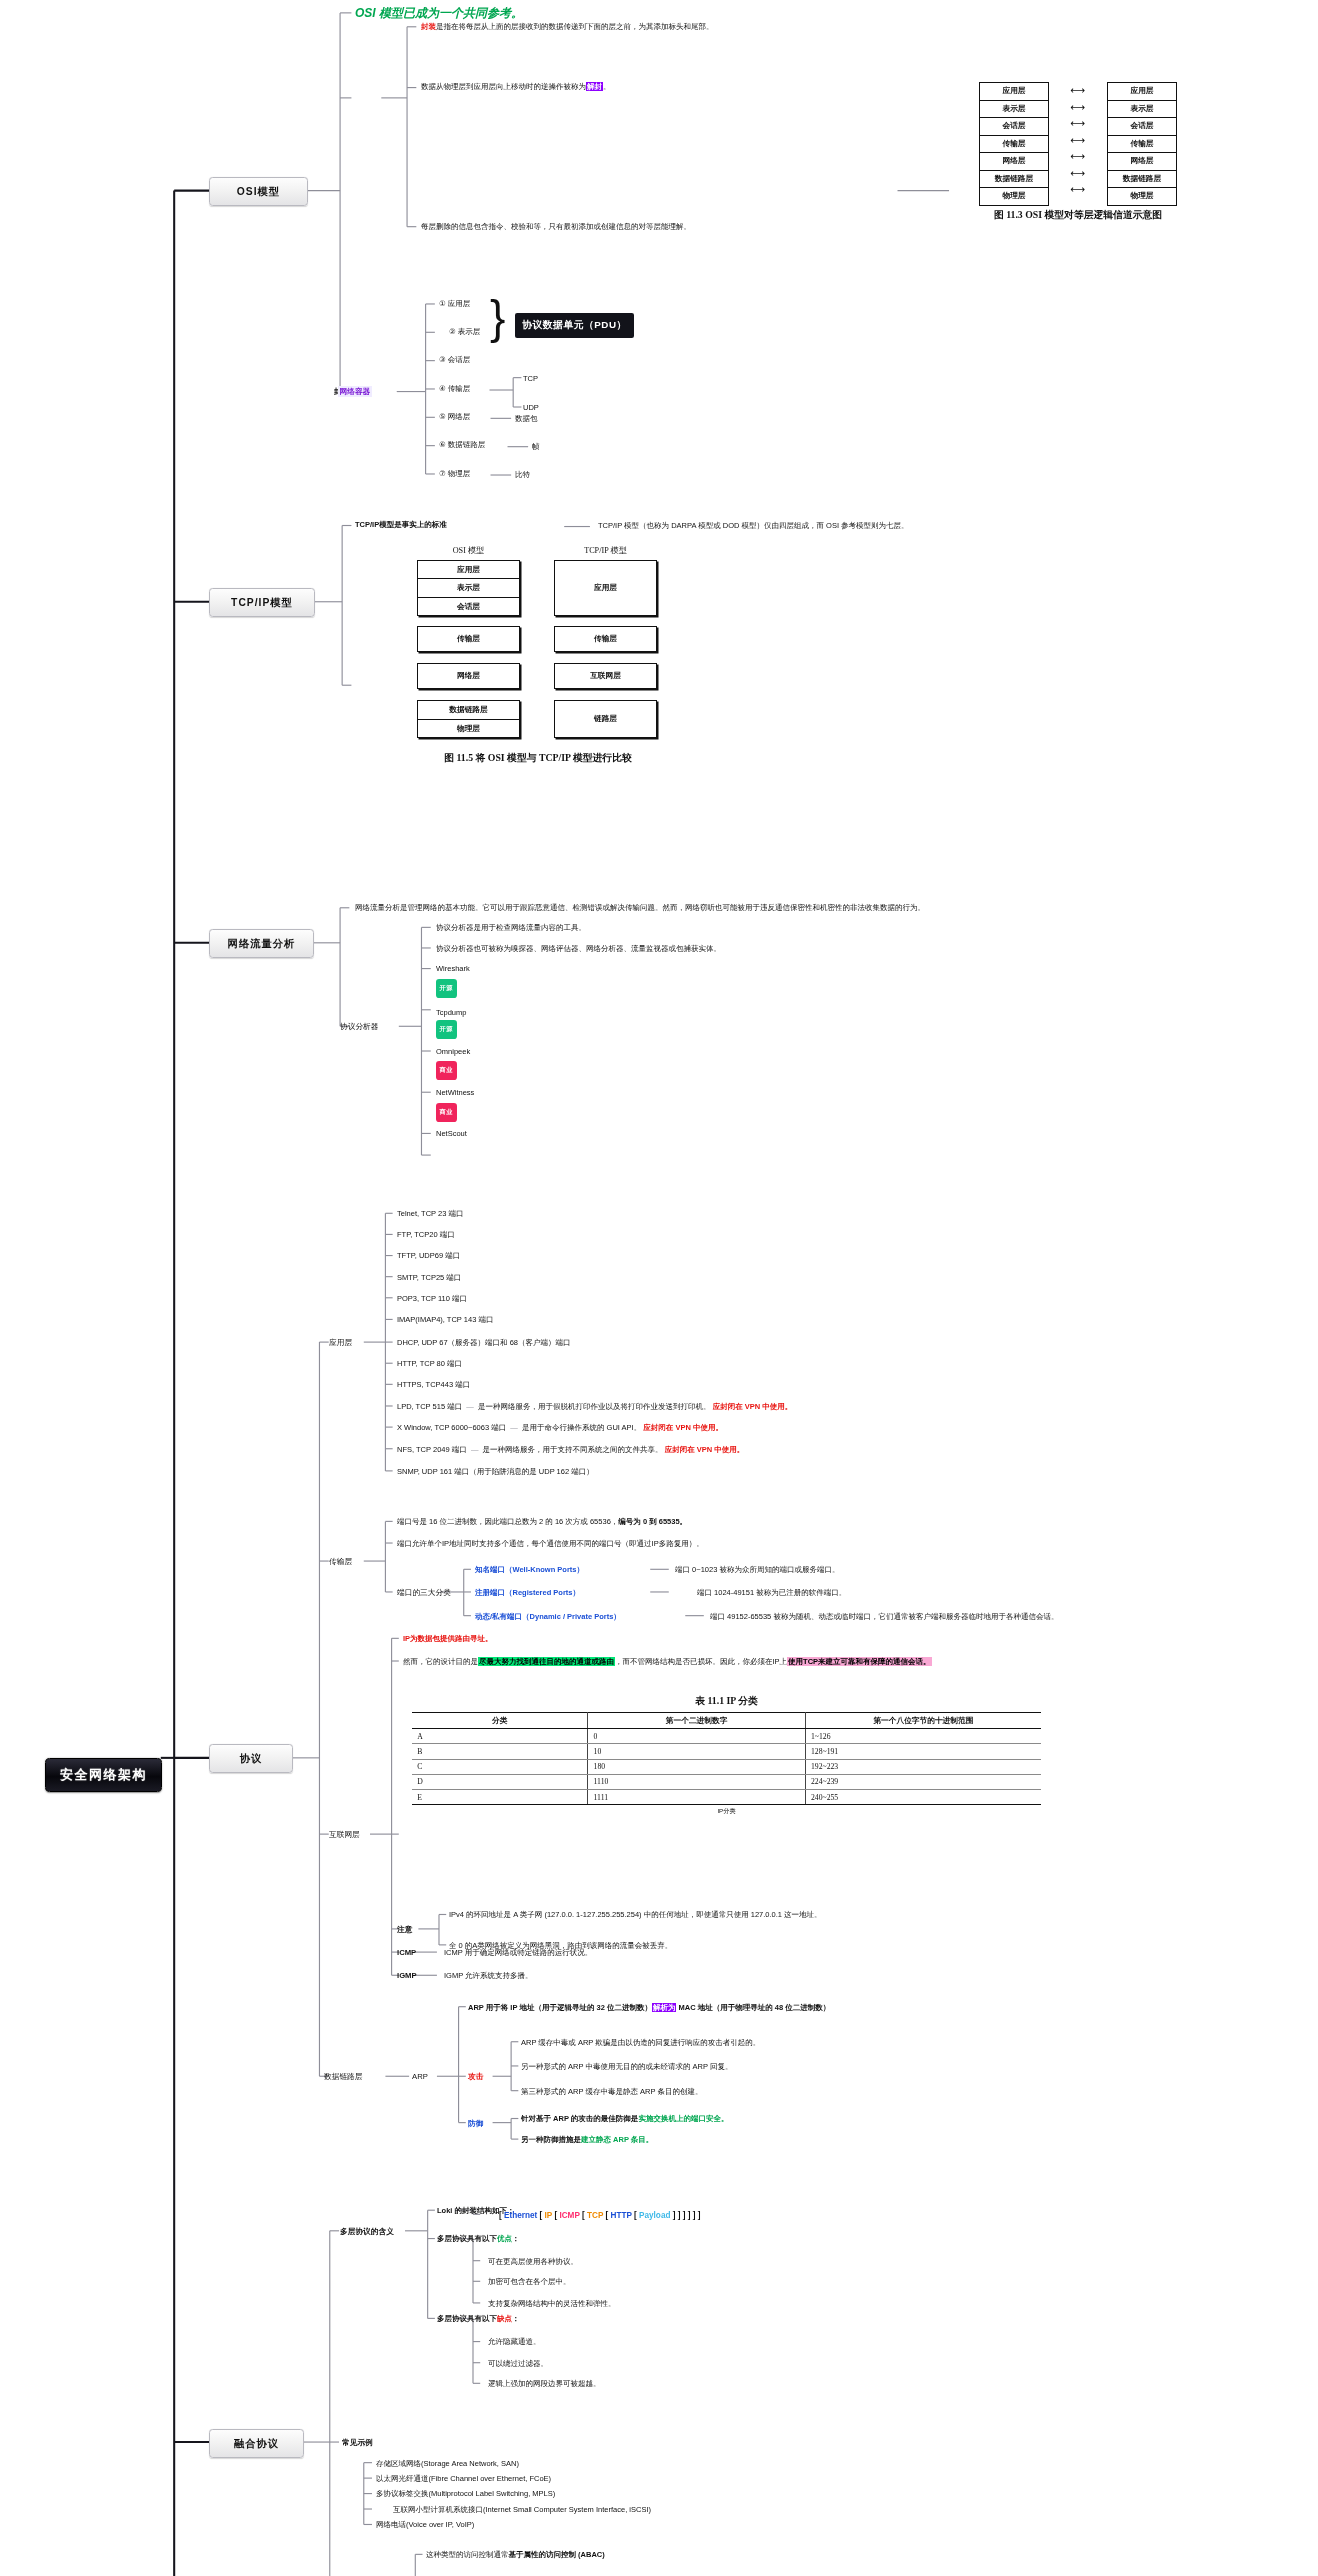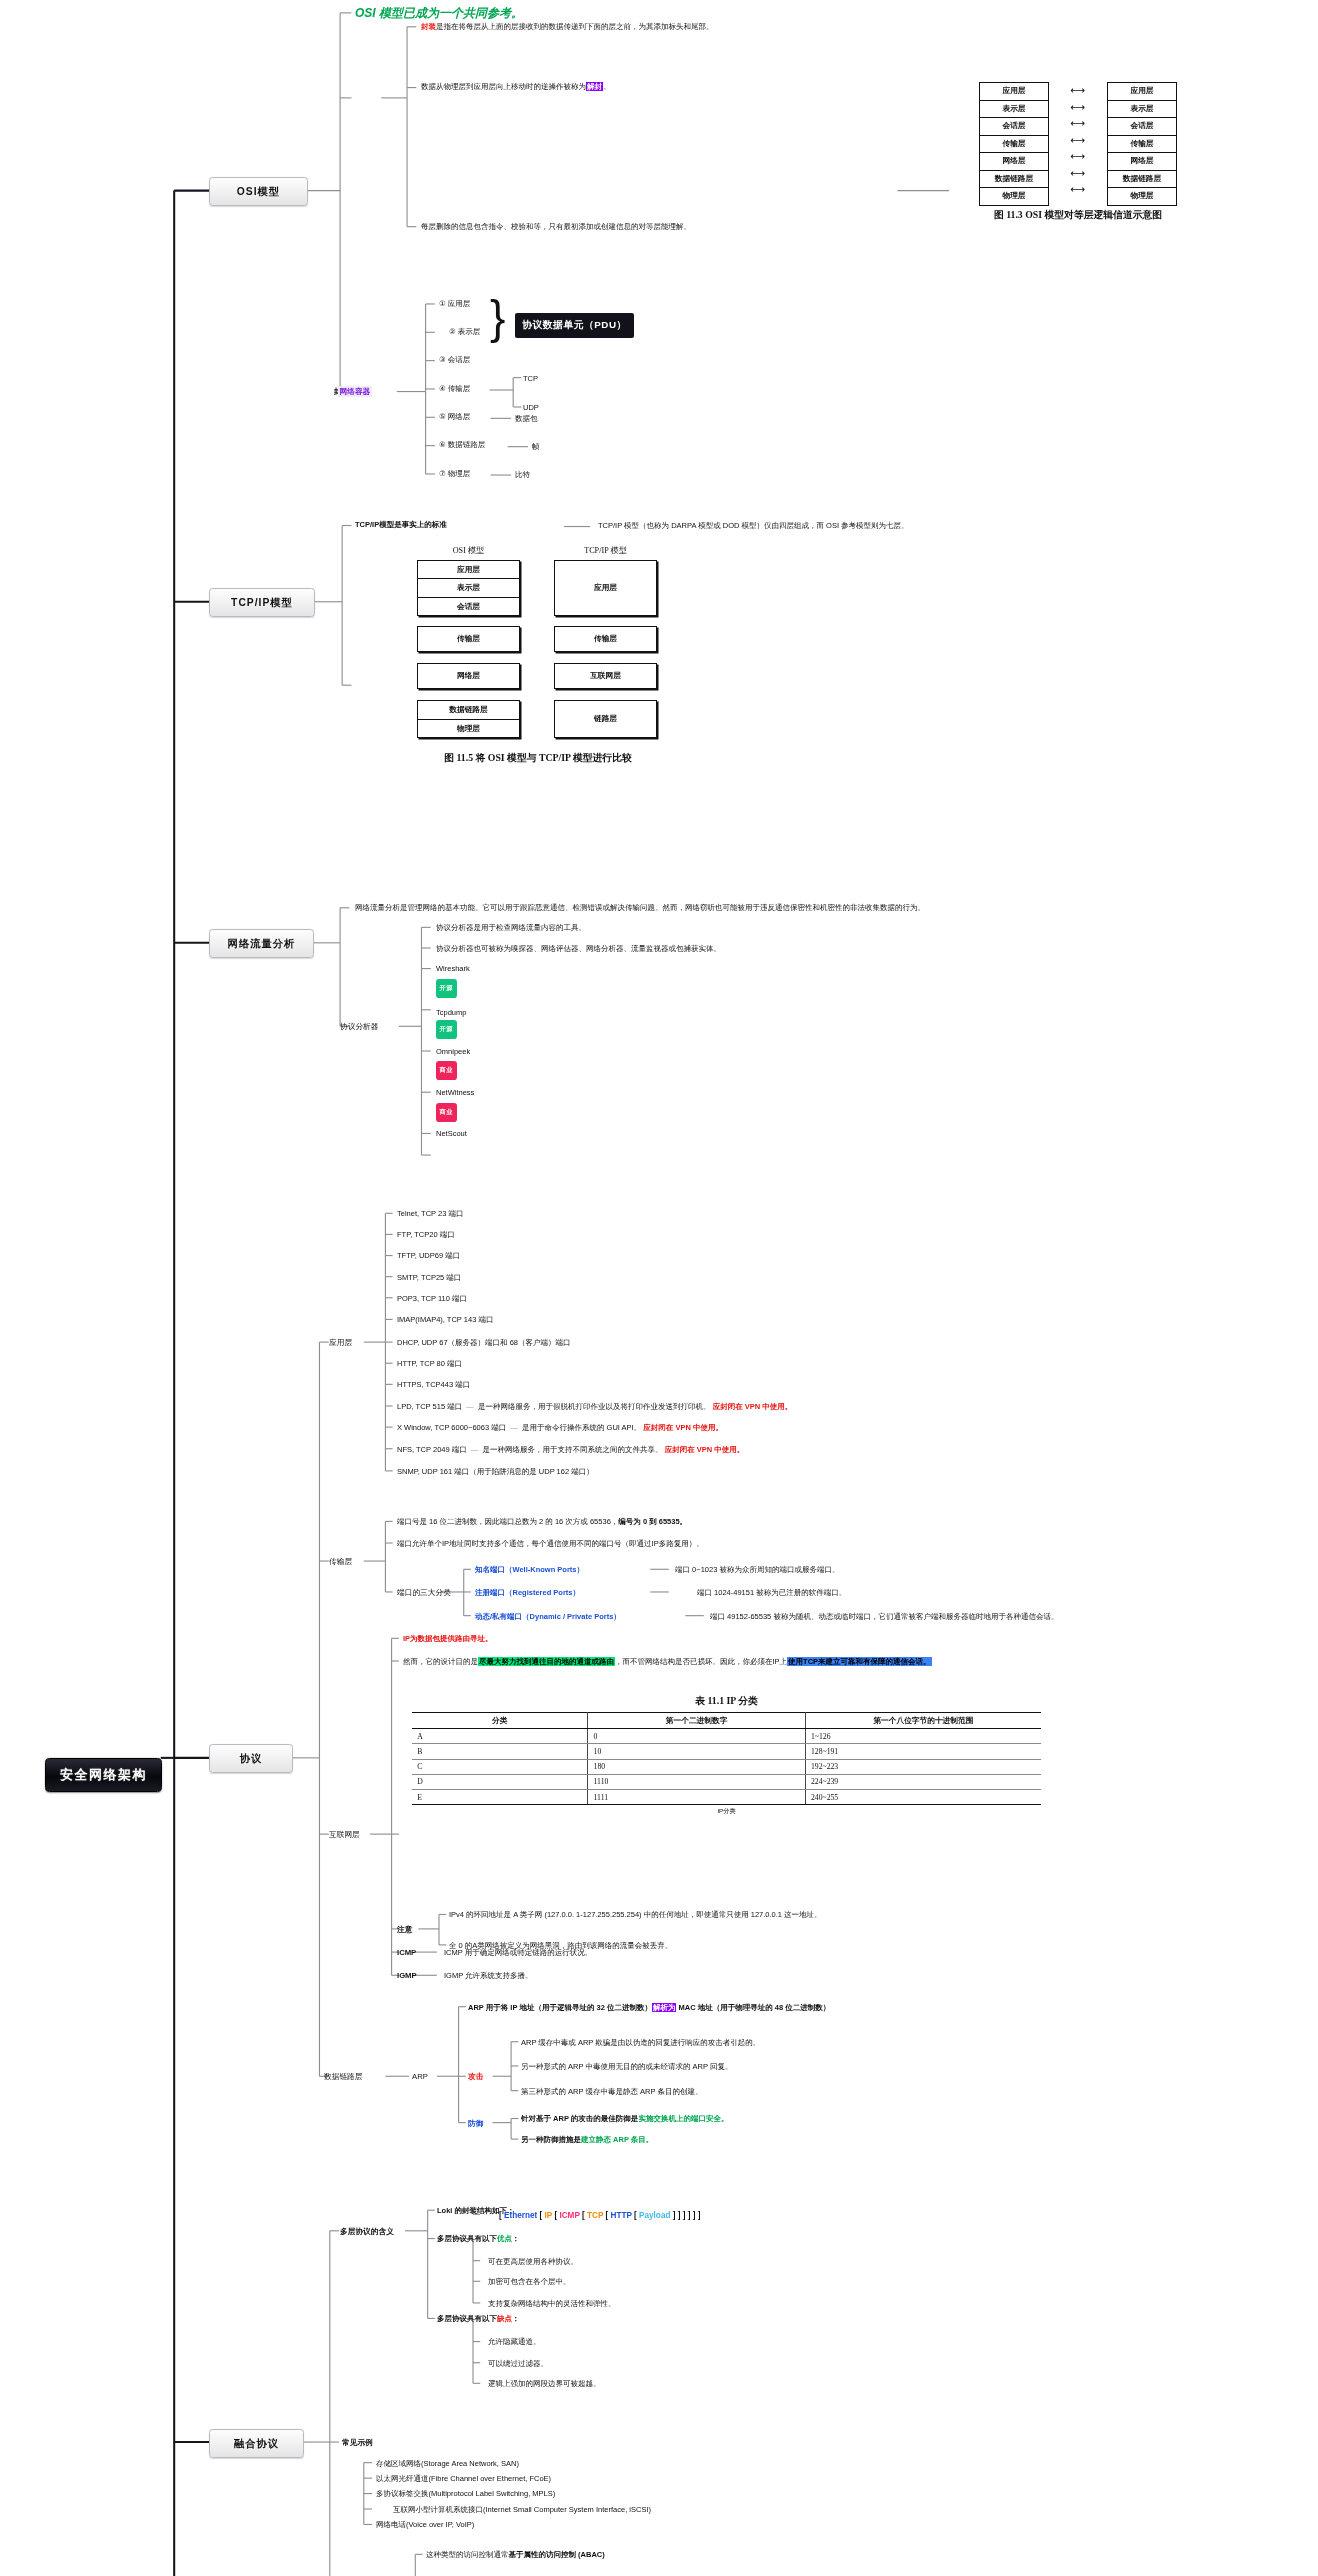--- a/index.html
+++ b/index.html
@@ -38,21 +38,21 @@
   .leaf.bold{font-weight:bold;}
 
   
   .c-red{color:#e8130f;font-weight:bold;}
   .c-green{color:#00a650;font-weight:bold;}
   .c-blue{color:#1a4fd6;font-weight:bold;}
   .c-orange{color:#f08a00;font-weight:bold;}
   .c-cyan{color:#3fb9e8;font-weight:bold;}
   .c-pink{color:#ff2d6f;font-weight:bold;}
   .hl-green{background:#00e676;color:#000;font-weight:bold;padding:0 1px;}
-  .hl-orange{background:#3b82f6;color:#000;font-weight:bold;padding:0 1px;}
+  .hl-orange{background:#f9a8d4;color:#000;font-weight:bold;padding:0 1px;}
   .hl-purple{background:#8d00ff;color:#fff;font-weight:bold;padding:0 1px;}
   .italic-green{color:#00a650;font-style:italic;font-weight:bold;}
 
   
   .tag{
     position:absolute;border-radius:3.1px;color:#fff;font-size:6.2px;font-weight:bold;
     padding:2.6px 3.6px;display:flex;align-items:center;justify-content:center;
     letter-spacing:0.5px;
   }
   .tag.open{background:#12c37f;}

